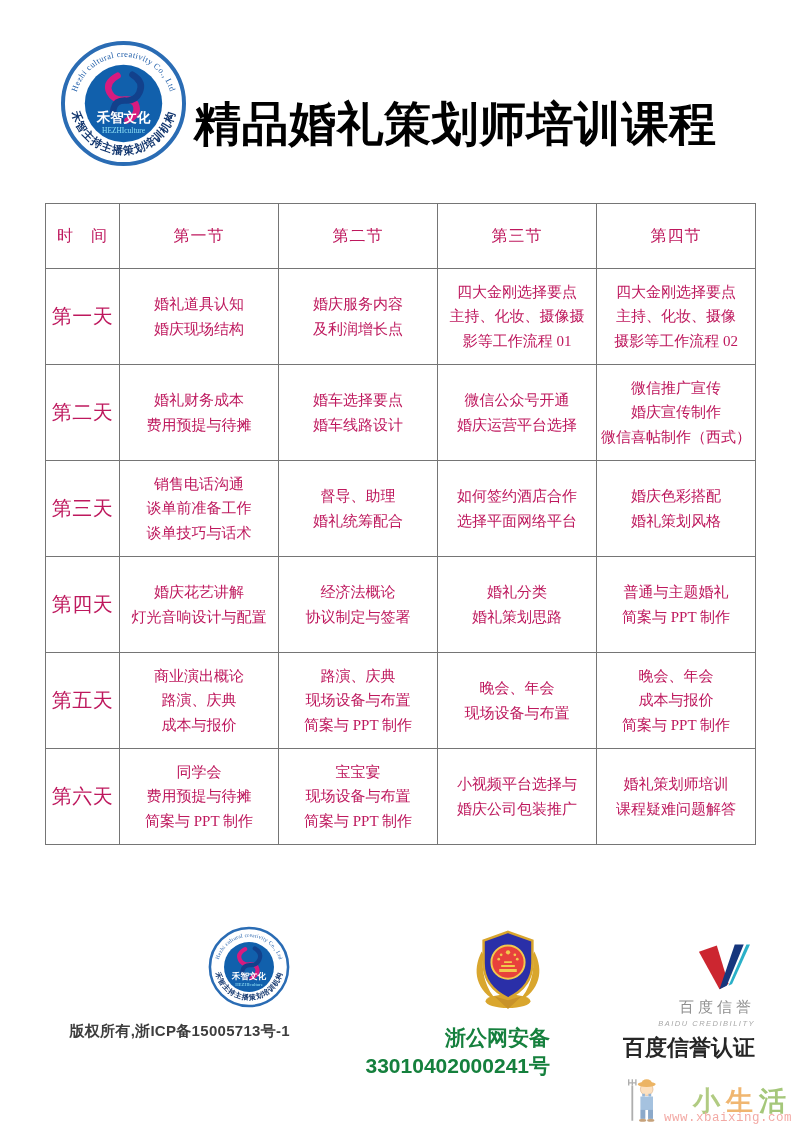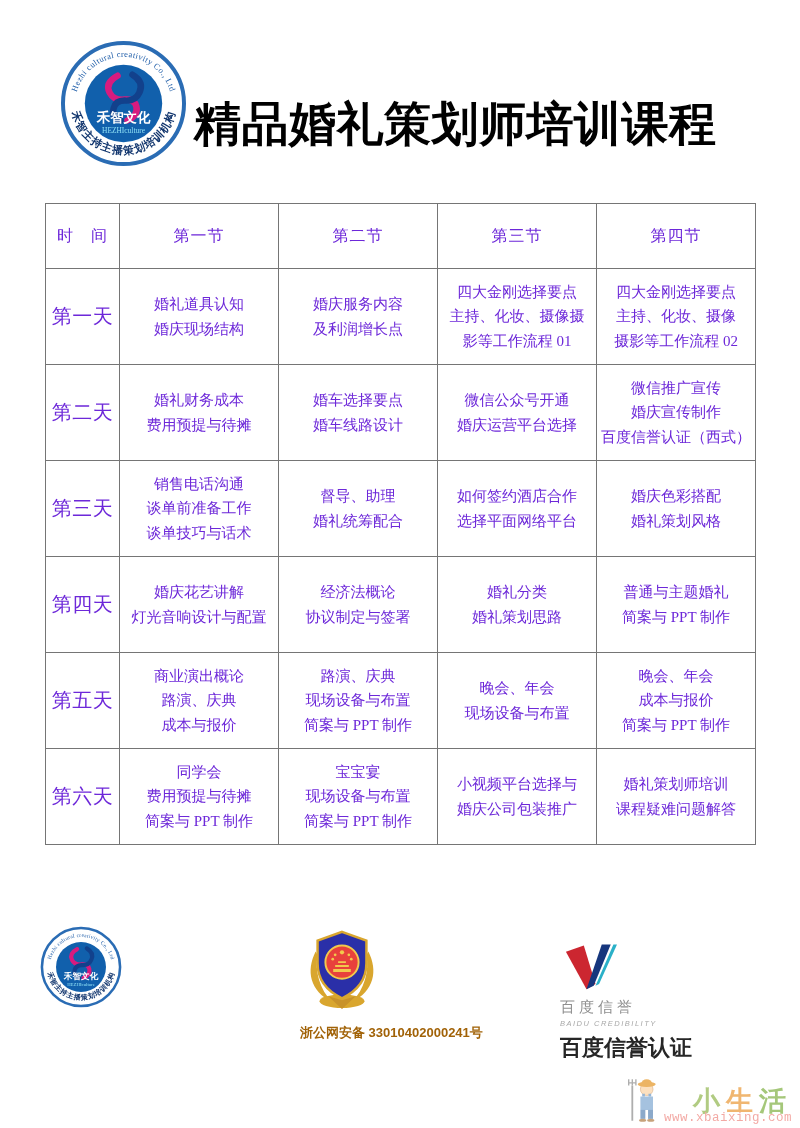--- a/index.html
+++ b/index.html
@@ -19,41 +19,41 @@
     margin-left:7px; margin-top:42px; white-space:nowrap; letter-spacing:0.5px;
   }
 
   
   table.course-table {
     position:absolute; left:45px; top:203px; width:710px;
     border-collapse:collapse; table-layout:fixed;
   }
   .course-table th, .course-table td {
     border:1px solid #757575; text-align:center; vertical-align:middle;
-    color:#6d28d9; padding:2px;
+    color:#be185d; padding:2px;
   }
   .course-table th { height:65px; font-size:16px; font-weight:500; letter-spacing:1px; }
   .course-table td { height:96px; font-size:15px; line-height:1.62; white-space:pre-line; }
   .course-table td.day { font-size:20px; letter-spacing:0.5px; }
 
   
   .footer { position:absolute; top:926px; left:0; width:800px; height:140px; }
-  .footer-block { position:absolute; text-align:left; }
+  .footer-block { position:absolute; text-align:right; }
   .footer-left   { left:40px;  width:250px; }
   .footer-center { left:300px; width:250px; }
   .footer-right  { left:560px; width:195px; }
   .logo-small  { width:82px; height:82px; }
   .badge-svg   { width:84px; height:84px; }
   .baidu-svg   { width:62px; height:52px; margin-top:14px; }
   .caption {
     font-family:"Liberation Sans","DejaVu Sans",sans-serif;
     font-weight:700; margin-top:10px;
   }
   .copyright-text { font-size:15px; color:#3d3d3d; letter-spacing:0.3px; }
-  .police-text    { font-size:13px; color:#a16207; }
+  .police-text    { font-size:21px; color:#15803d; }
   .baidu-cn  { font-size:15px; color:#8f8f8f; letter-spacing:4px;
                font-family:"Liberation Sans",sans-serif; margin-top:2px; }
   .baidu-en  { font-size:7.5px; color:#a8a8a8; letter-spacing:1.5px;
                font-family:"Liberation Sans",sans-serif; margin-top:2px;font-style:italic; }
   .baidu-caption { font-size:22px; color:#262626; margin-top:5px; }
 
   
   .watermark { position:absolute; right:8px; bottom:3px; display:flex; align-items:flex-end; opacity:0.8; }
   .farmer-svg { width:36px; height:50px; margin-right:2px; }
   .wm-textcol { display:flex; flex-direction:column; align-items:flex-end; }
@@ -167,21 +167,21 @@
     <tr>
       <td class="day">第二天</td>
       <td>婚礼财务成本
 费用预提与待摊</td>
       <td>婚车选择要点
 婚车线路设计</td>
       <td>微信公众号开通
 婚庆运营平台选择</td>
       <td>微信推广宣传
 婚庆宣传制作
-百度信誉认证（西式）</td>
+微信喜帖制作（西式）</td>
     </tr>
     <tr>
       <td class="day">第三天</td>
       <td>销售电话沟通
 谈单前准备工作
 谈单技巧与话术</td>
       <td>督导、助理
 婚礼统筹配合</td>
       <td>如何签约酒店合作
 选择平面网络平台</td>
@@ -228,20 +228,21 @@
     </tr>
   </tbody>
 </table>
 
 <div class="footer">
 
   <div class="footer-block footer-left">
     <svg class="logo-small" viewBox="0 0 128 128">
       <use href="#hezhi-logo"></use>
     </svg>
+    <div class="caption copyright-text">版权所有,浙ICP备15005713号-1</div>
   </div>
 
   <div class="footer-block footer-center">
     <svg class="badge-svg" viewBox="0 0 84 86">
       <use href="#police-badge"></use>
     </svg>
     <div class="caption police-text">浙公网安备 33010402000241号</div>
   </div>
 
   <div class="footer-block footer-right">

